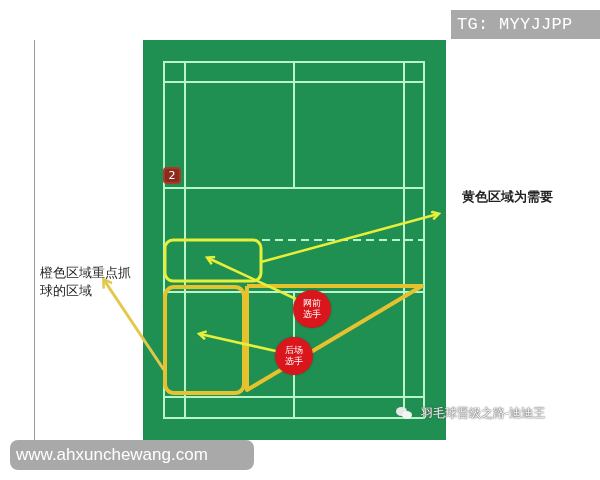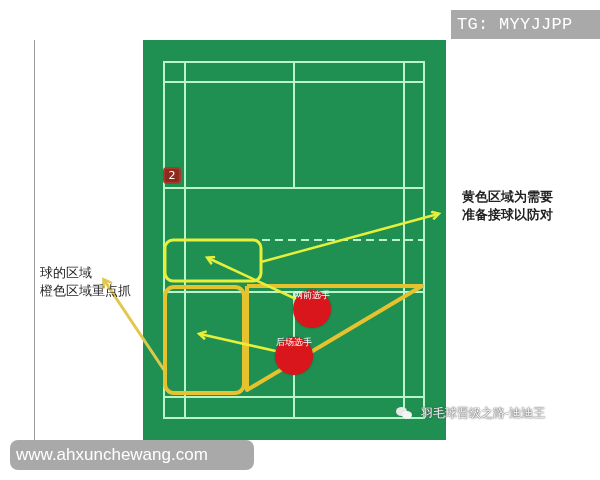--- a/index.html
+++ b/index.html
@@ -15,21 +15,21 @@
                padding-left: 6px; box-sizing: border-box; border-radius: 8px; }
   .label { position: absolute; color: #222; font-size: 13px; line-height: 18px; font-family: "DejaVu Sans", sans-serif; }
   .label-right { left: 462px; top: 188px; width: 130px; font-weight: bold; }
   .label-left { left: 40px; top: 264px; width: 100px; }
   .watermark { position: absolute; left: 396px; top: 405px; font-size: 12px; color: #ffffff;
                text-shadow: 0 0 2px #555, 0 0 1px #333; display: flex; align-items: center; gap: 9px; }
   .wm-icon { width: 16px; height: 13px; position: relative; }
   .wm-icon .b1 { position: absolute; left: 0; top: 0; width: 11px; height: 9px; border-radius: 50%; background: #e8e8e8; }
   .wm-icon .b2 { position: absolute; left: 6px; top: 4px; width: 10px; height: 8px; border-radius: 50%; background: #f4f4f4; }
   .player { position: absolute; width: 38px; height: 38px; border-radius: 50%; background: #d8161b;
-            color: #fff; font-size: 9px; line-height: 11px; text-align: center; display: flex; flex-direction: row;
+            color: #fff; font-size: 9px; line-height: 11px; text-align: center; display: flex; flex-direction: column;
             justify-content: center; box-shadow: 0 0 2px rgba(0,0,0,0.3); }
   .badge2 { position: absolute; left: 163px; top: 167px; width: 18px; height: 17px; background: #8b2a1e;
             border: 2px solid #a83a28; border-radius: 4px; box-sizing: border-box; color: #fff; font-size: 11px;
             line-height: 13px; text-align: center; }
 </style>
 </head>
 <body>
 
 <div class="vline"></div>
 
@@ -80,26 +80,25 @@
   <span>网前</span>
   <span>选手</span>
 </div>
 <div class="player" style="left:275px; top:337px;">
   <span>后场</span>
   <span>选手</span>
 </div>
 
 <div class="label label-right">
   <div>黄色区域为需要</div>
-  <div>准备接球以防对</div>
 </div>
 
 <div class="label label-left">
+  <div>橙色区域重点抓</div>
   <div>球的区域</div>
-  <div>橙色区域重点抓</div>
 </div>
 
 <div class="watermark">
   <span class="wm-icon">
       <span class="b1"></span>
       <span class="b2"></span>
     </span>
   <span>羽毛球晋级之路-迪迪王</span>
 </div>
 

